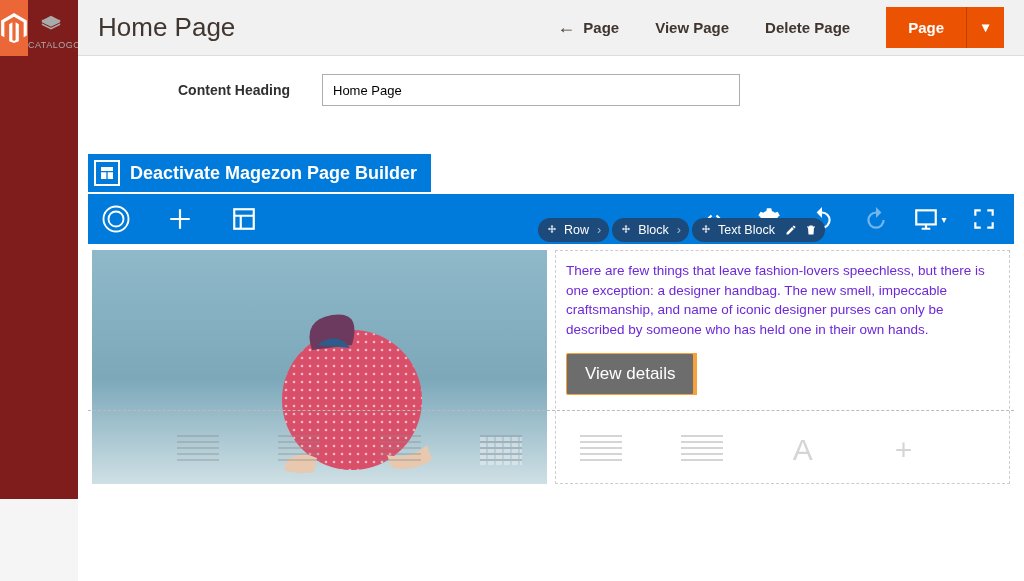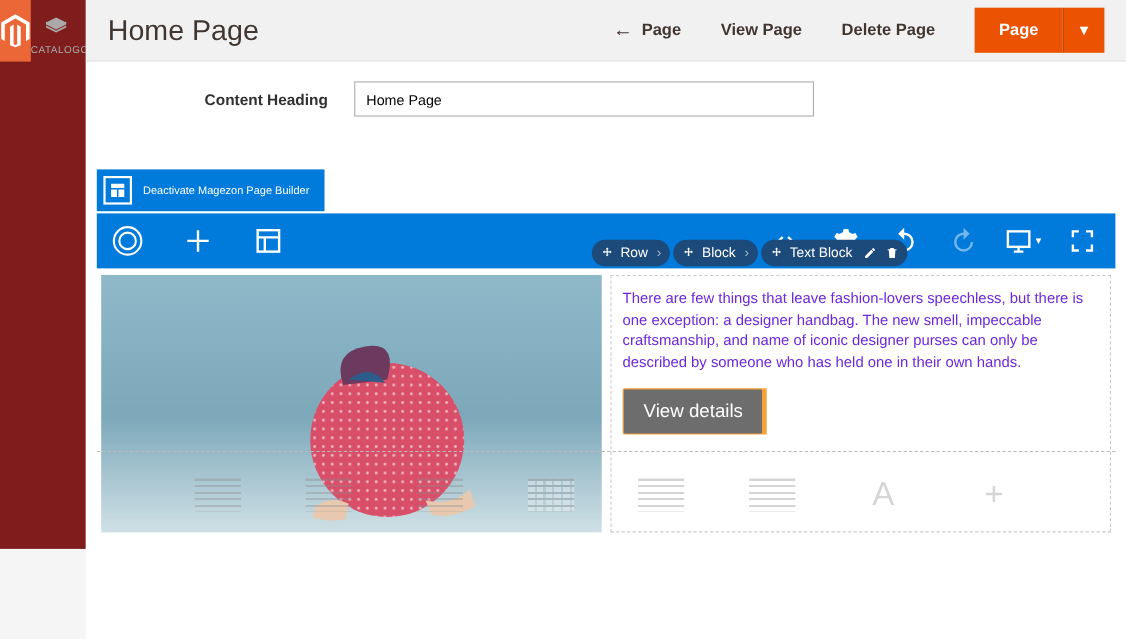--- a/index.html
+++ b/index.html
@@ -18,26 +18,26 @@
 .page-title { font-size: 26px; font-weight: 300; color: #41362f; flex: 1; }
 .hdr-actions { display: flex; align-items: center; gap: 36px; }
 .hdr-link { font-size: 15px; color: #41362f; cursor: pointer; font-weight: 600; display: flex; align-items: center; gap: 8px; }
 .save-group { display: flex; }
 .btn-save { background: #eb5202; color: #fff; padding: 12px 22px; font-size: 15px; font-weight: 600; border: none; cursor: pointer; }
 .btn-save-dd { background: #eb5202; color: #fff; width: 38px; border: none; border-left: 1px solid rgba(0,0,0,0.2); cursor: pointer; display: flex; align-items: center; justify-content: center; }
 
 
 .main { position: absolute; left: 78px; top: 56px; right: 0; bottom: 0; background: #fff; padding: 18px 10px 0 10px; }
 .field-row { display: flex; align-items: center; gap: 24px; margin-left: 90px; }
-.field-label { font-size: 14px; color: #303030; font-weight: 600; width: 120px; text-align: right; }
+.field-label { font-size: 14px; color: #303030; font-weight: 600; width: 120px; text-align: left; }
 .field-input { width: 418px; height: 32px; border: 1px solid #adadad; padding: 0 10px; font-size: 13px; }
 
 
 .builder-wrap { margin-top: 48px; }
-.deact-btn { display: inline-flex; align-items: center; gap: 10px; background: #007bdb; color: #fff; padding: 6px 14px 6px 6px; font-size: 10px; font-weight: 400; cursor: pointer; }
+.deact-btn { display: inline-flex; align-items: center; gap: 10px; background: #007bdb; color: #fff; padding: 6px 14px 6px 6px; font-size: 18px; font-weight: 700; cursor: pointer; }
 .deact-btn .sq { width: 26px; height: 26px; border: 2px solid #fff; display: flex; align-items: center; justify-content: center; }
 
 .toolbar { background: #007bdb; display: flex; align-items: center; height: 50px; position: relative; margin-top: 2px; }
 .tb-left { display: flex; align-items: center; padding-left: 10px; gap: 28px; }
 .tb-btn { color: #fff; cursor: pointer; display: flex; align-items: center; justify-content: center; width: 36px; height: 36px; }
 .tb-right { position: absolute; right: 12px; display: flex; align-items: center; gap: 18px; }
 .tb-right .tb-btn svg { width: 26px; height: 26px; }
 
 .canvas { position: relative; margin-top: 2px; }
 .row-outer { display: flex; gap: 8px; padding: 4px; }

